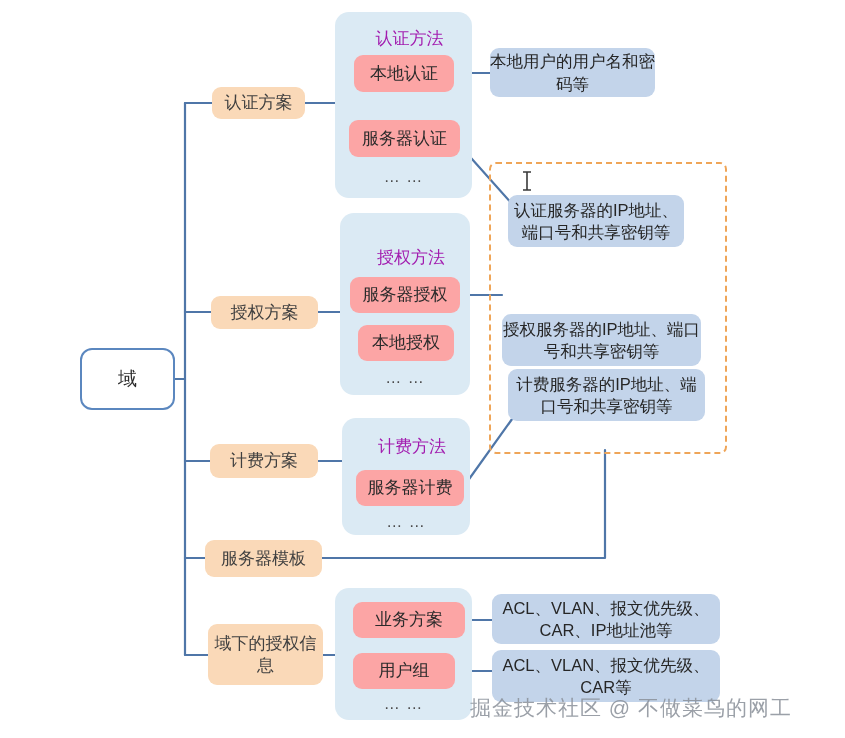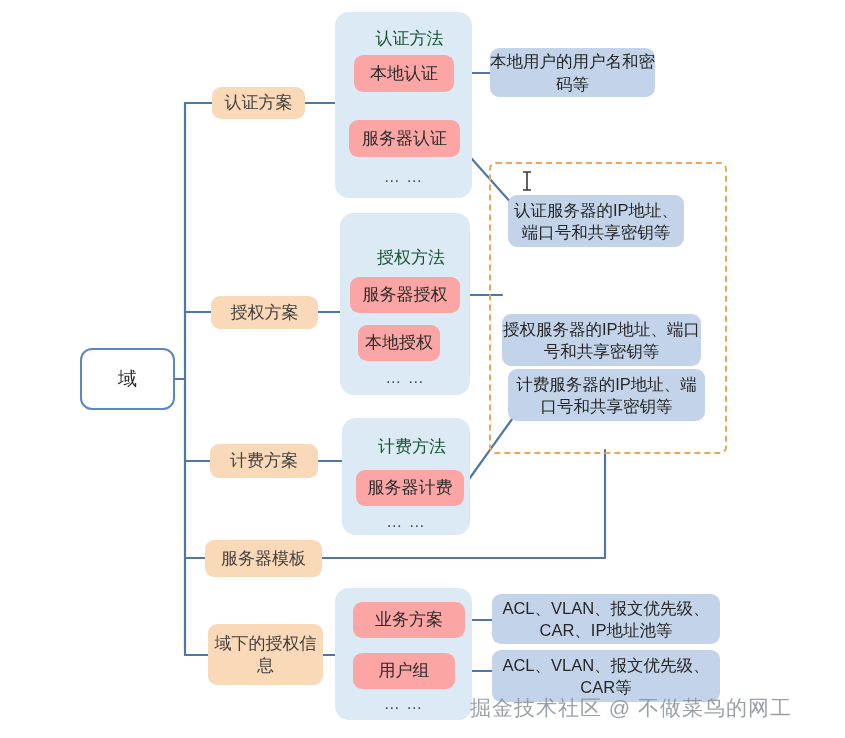--- a/index.html
+++ b/index.html
@@ -40,21 +40,21 @@
 
   
   .group{
     background:#dbeaf4;
     border-radius:14px;
     display:block;
   }
   .group-title{
     position:absolute;left:12px;right:0;
     text-align:center;
-    font-size:17px;color:#14532d;
+    font-size:17px;color:#a21caf;
   }
 
   
   .chip{
     background:#fca5a5;
     border-radius:9px;
     font-size:17px;
     color:#2b2b2b;
   }
 
@@ -169,21 +169,21 @@
       <span>服务器认证</span>
     </div>
     <div class="dots" style="top:155px;">… …</div>
   </div>
 
   <div class="node group" style="left:340px;top:213px;width:130px;height:182px;">
     <div class="group-title" style="top:34px;">授权方法</div>
     <div class="node chip" style="left:10px;top:64px;width:110px;height:36px;">
       <span>服务器授权</span>
     </div>
-    <div class="node chip" style="left:18px;top:112px;width:82px;height:36px;">
+    <div class="node chip" style="left:18px;top:112px;width:96px;height:36px;">
       <span>本地授权</span>
     </div>
     <div class="dots" style="top:155px;">… …</div>
   </div>
 
   <div class="node group" style="left:342px;top:418px;width:128px;height:117px;">
     <div class="group-title" style="top:18px;">计费方法</div>
     <div class="node chip" style="left:14px;top:52px;width:108px;height:36px;">
       <span>服务器计费</span>
     </div>

